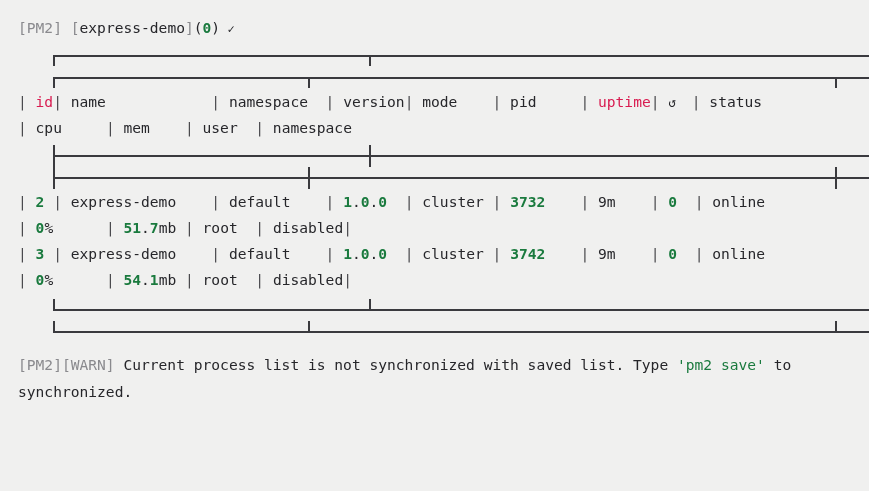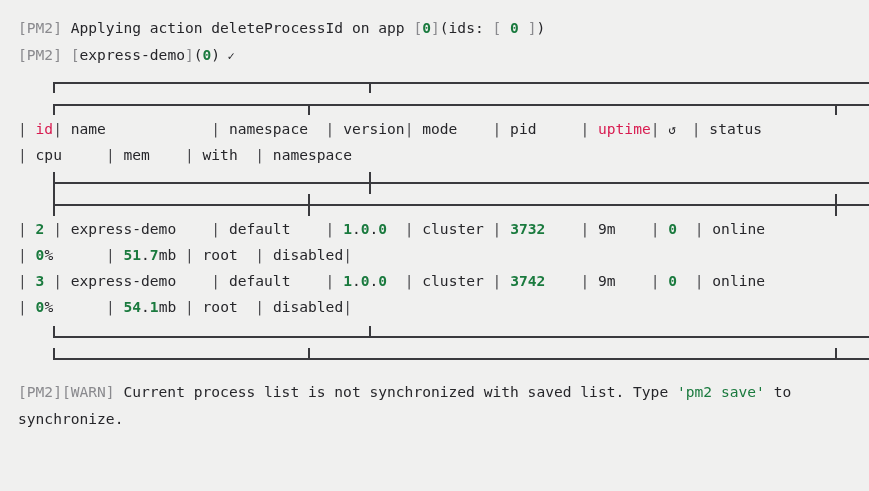--- a/index.html
+++ b/index.html
@@ -72,41 +72,40 @@
   .spacer4 { height: 4px; }
   .spacer6 { height: 6px; }
   .spacer8 { height: 8px; }
 </style>
 </head>
 <body>
 
 <div id="terminal">
 
   <div>
-    <div class="line"><span class="dim">[PM2]</span><span class="dark"> Applying action deleteProcessId on app </span><span class="dim">[</span><span class="green">0</span><span class="dim">]</span><span class="dark">(ids: </span><span class="dim">[ </span><span class="green">0</span><span class="dim"> ]</span><span class="dark">)</span></div>
     <div class="line"><span class="dim">[PM2]</span><span class="dark"> </span><span class="dim">[</span><span class="dark">express-demo</span><span class="dim">]</span><span class="dark">(</span><span class="green">0</span><span class="dark">)</span><span class="check"> ✓</span></div>
   </div>
 
   <div class="spacer4"></div>
 
   <div class="rule down">
       <div class="hbar" style="left: 53.12px; width: 7173.26px;"></div>
       <div class="tick" style="left: 53.12px;"></div>
       <div class="tick" style="left: 369.2px;"></div>
     </div>
 
   <div class="rule down">
       <div class="hbar" style="left: 53.12px; width: 2282.8px;"></div>
       <div class="tick" style="left: 53.12px;"></div>
       <div class="tick" style="left: 307.74px;"></div>
       <div class="tick" style="left: 834.54px;"></div>
     </div>
 
   <div class="tblrow"><span class="sep">| </span><span class="crimson">id</span><span class="sep">| </span><span class="dark">name            </span><span class="sep">| </span><span class="dark">namespace  </span><span class="sep">| </span><span class="dark">version</span><span class="sep">| </span><span class="dark">mode    </span><span class="sep">| </span><span class="dark">pid     </span><span class="sep">| </span><span class="crimson">uptime</span><span class="sep">| </span><span class="restart">↺  </span><span class="sep">| </span><span class="dark">status</span></div>
-  <div class="tblrow"><span class="sep">| </span><span class="dark">cpu     </span><span class="sep">| </span><span class="dark">mem    </span><span class="sep">| </span><span class="dark">with  </span><span class="sep">| </span><span class="dark">namespace</span></div>
+  <div class="tblrow"><span class="sep">| </span><span class="dark">cpu     </span><span class="sep">| </span><span class="dark">mem    </span><span class="sep">| </span><span class="dark">user  </span><span class="sep">| </span><span class="dark">namespace</span></div>
 
   <div class="spacer4"></div>
 
   <div class="rule both">
       <div class="hbar" style="left: 53.12px; width: 7173.26px;"></div>
       <div class="tick" style="left: 53.12px;"></div>
       <div class="tick" style="left: 369.2px;"></div>
     </div>
   <div class="rule both">
       <div class="hbar" style="left: 53.12px; width: 2282.8px;"></div>
@@ -133,16 +132,16 @@
       <div class="hbar" style="left: 53.12px; width: 2282.8px;"></div>
       <div class="tick" style="left: 53.12px;"></div>
       <div class="tick" style="left: 307.74px;"></div>
       <div class="tick" style="left: 834.54px;"></div>
     </div>
 
   <div class="spacer8"></div>
 
   <div>
     <div class="line"><span class="dim">[PM2]</span><span class="dim">[WARN]</span><span class="dark"> Current process list is not synchronized with saved list. Type </span><span class="greenp">'pm2 save'</span><span class="dark"> to</span></div>
-    <div class="line">synchronize.</div>
+    <div class="line">synchronized.</div>
   </div>
 
 </div>
 
 </body></html>

